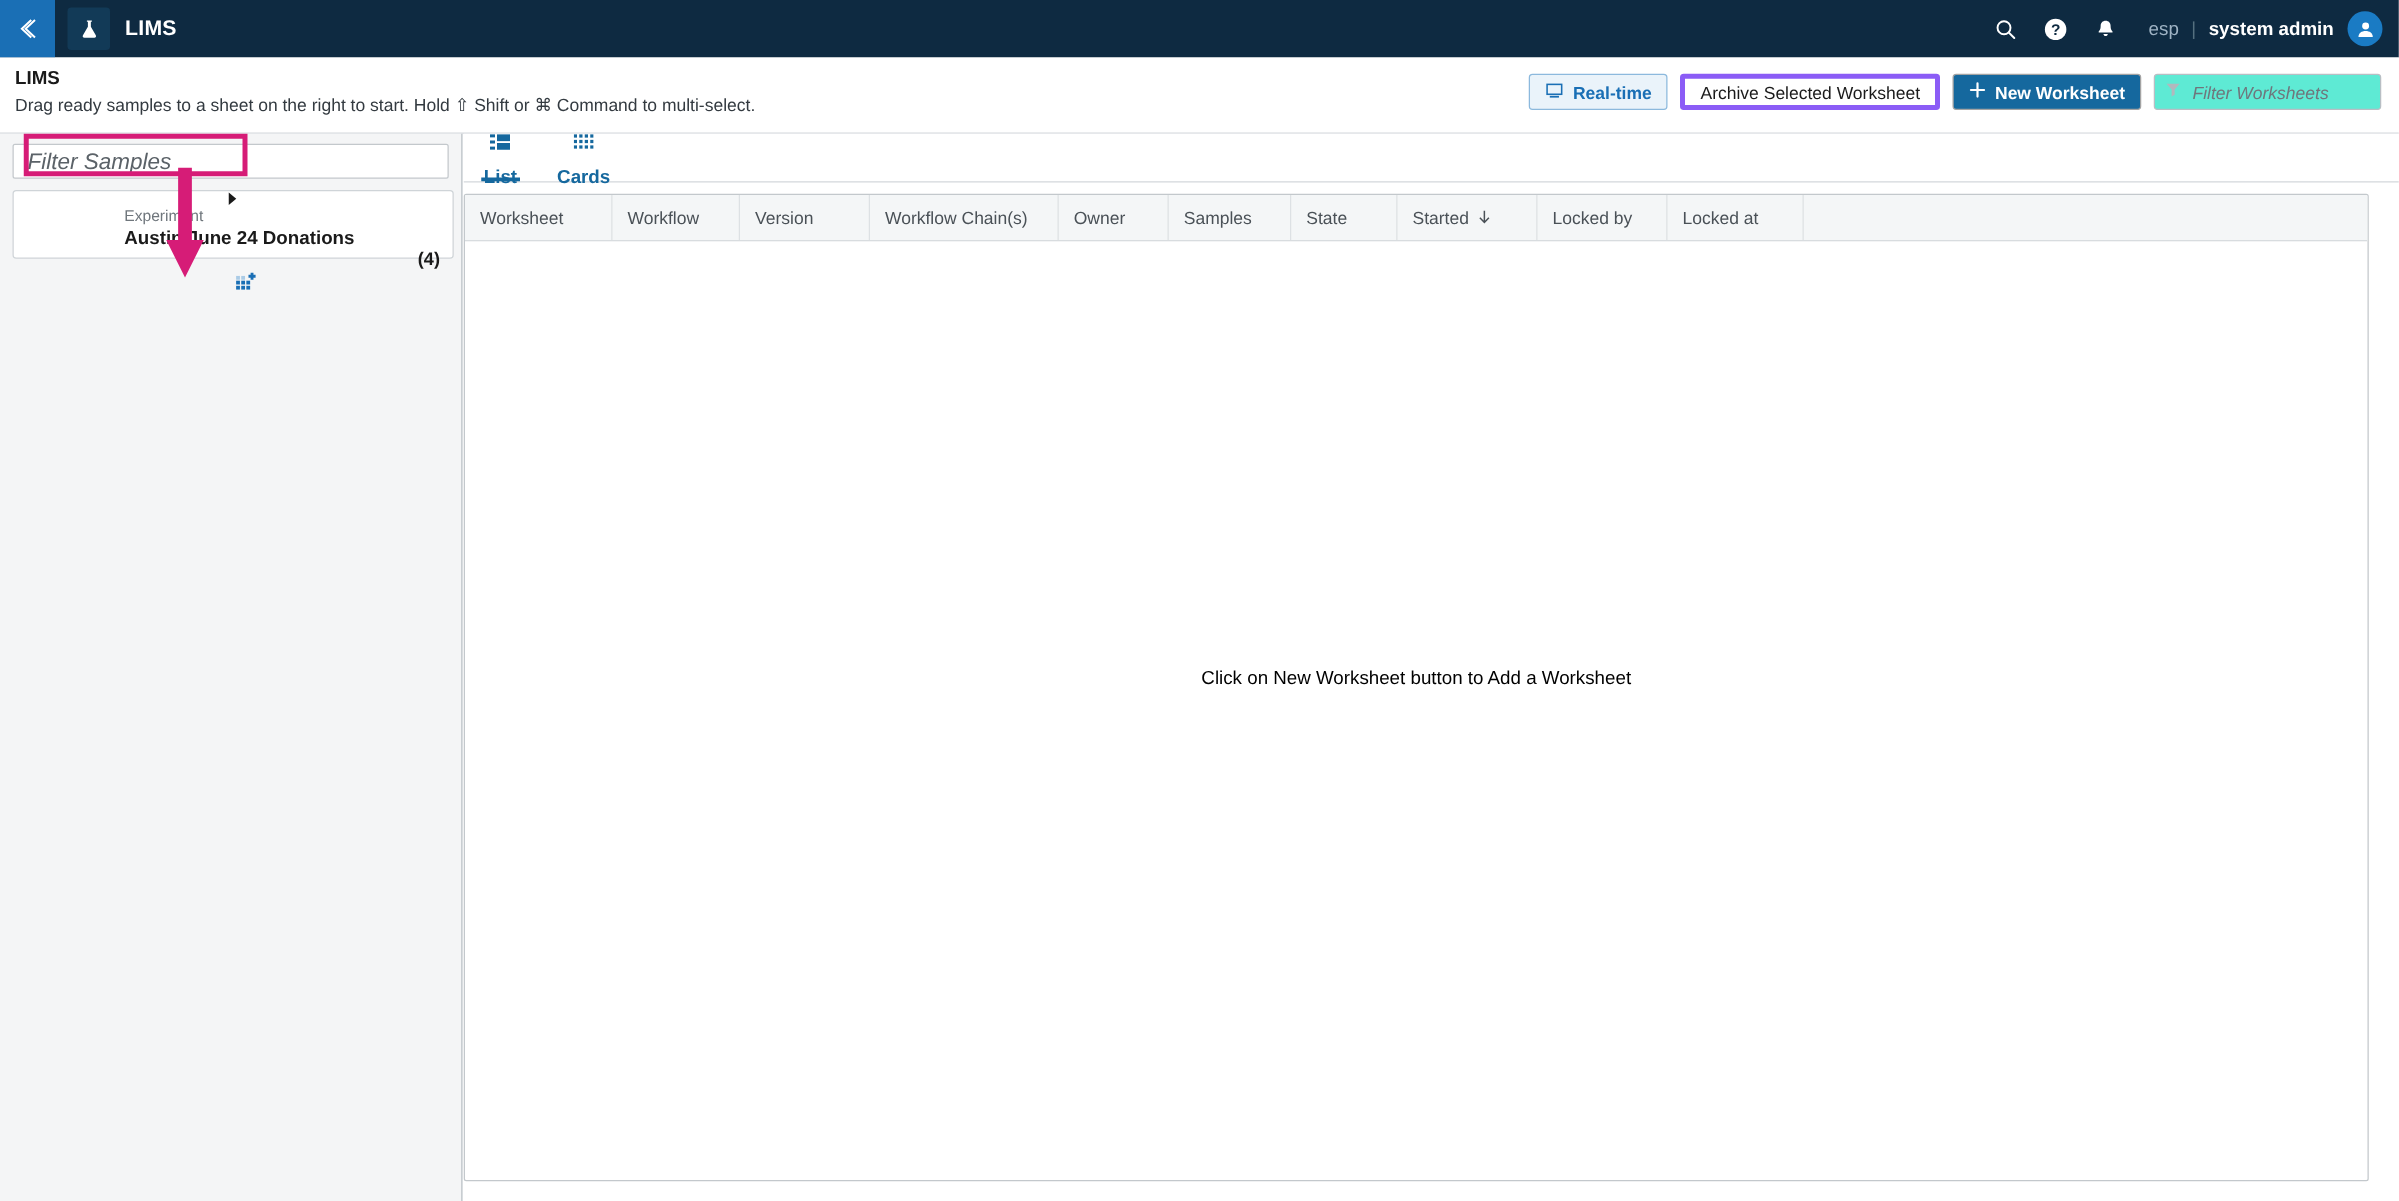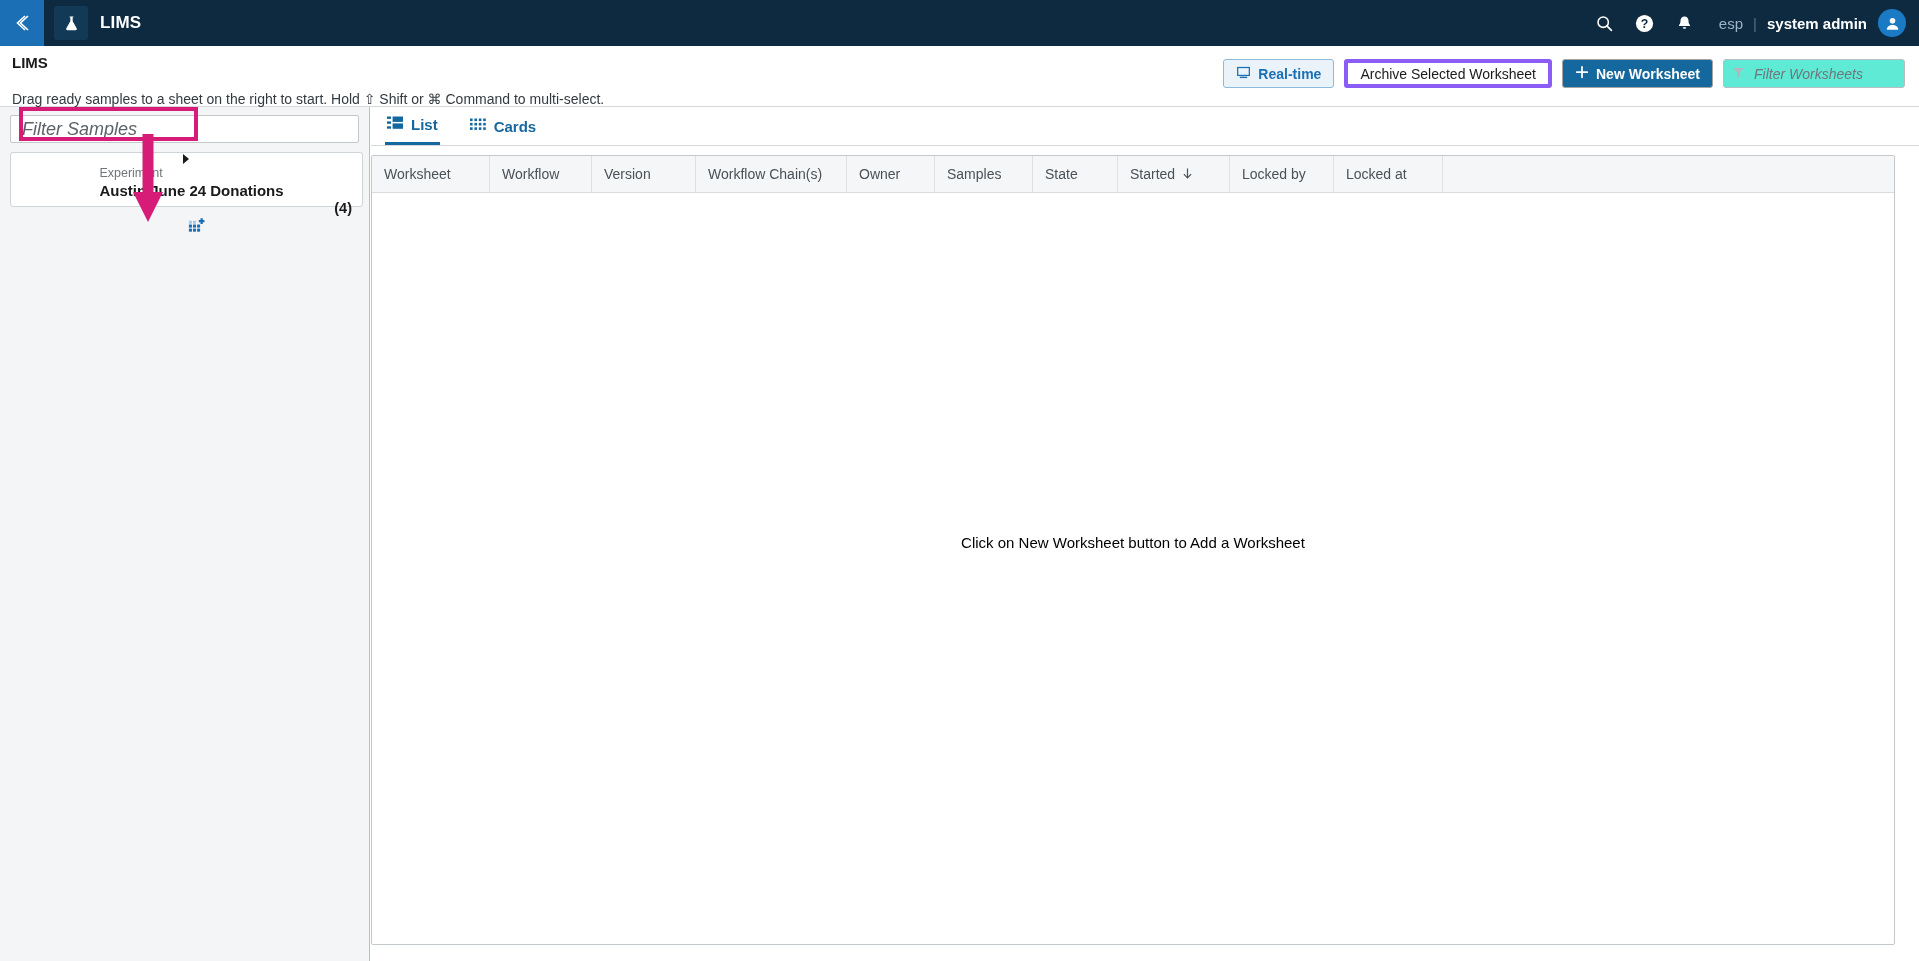--- a/index.html
+++ b/index.html
@@ -56,21 +56,21 @@
     position: absolute; left: 0; top: 46px; width: 1919px; height: 61px;
     background: #ffffff;
     border-bottom: 1px solid #d4d8dc;
   }
   #page-title {
     position: absolute; left: 12px; top: 8px;
     font-size: 15px; color: #1a1a1a; font-weight: bold;
   }
   #page-subtitle {
     position: absolute; left: 12px; top: 30px;
-    font-size: 14px; color: #333a40; margin-top: 15px;
+    font-size: 14px; color: #333a40;
   }
   #header-actions {
     position: absolute; right: 14px; top: 13px;
     display: flex; gap: 10px;
   }
   .btn {
     height: 29px; border-radius: 3px; font-size: 14px;
     display: inline-flex; align-items: center; justify-content: center;
     cursor: pointer; padding: 0 12px; white-space: nowrap;
     font-family: "Liberation Sans", sans-serif;
@@ -157,20 +157,21 @@
     background: #ffffff;
   }
   #tabs {
     height: 39px; display: flex; align-items: flex-end;
     border-bottom: 1px solid #d4d8dc; padding-left: 14px; gap: 28px;
   }
   .tab {
     display: flex; align-items: center; gap: 8px; height: 38px;
     font-size: 15px; font-weight: bold; color: #15689e; cursor: pointer;
     padding: 0 2px 0 2px;
+    flex-direction: column;
   }
   .tab.active { border-bottom: 3px solid #15689e; }
   #table-wrap {
     position: absolute; left: 0; top: 48px; width: 1524px; height: 790px;
     border: 1px solid #c3c8cc; background: #ffffff; border-radius: 2px;
     overflow: hidden;
   }
   #table-head {
     height: 37px; background: #f4f6f7; border-bottom: 1px solid #d8dcdf;
     display: flex; align-items: stretch;

